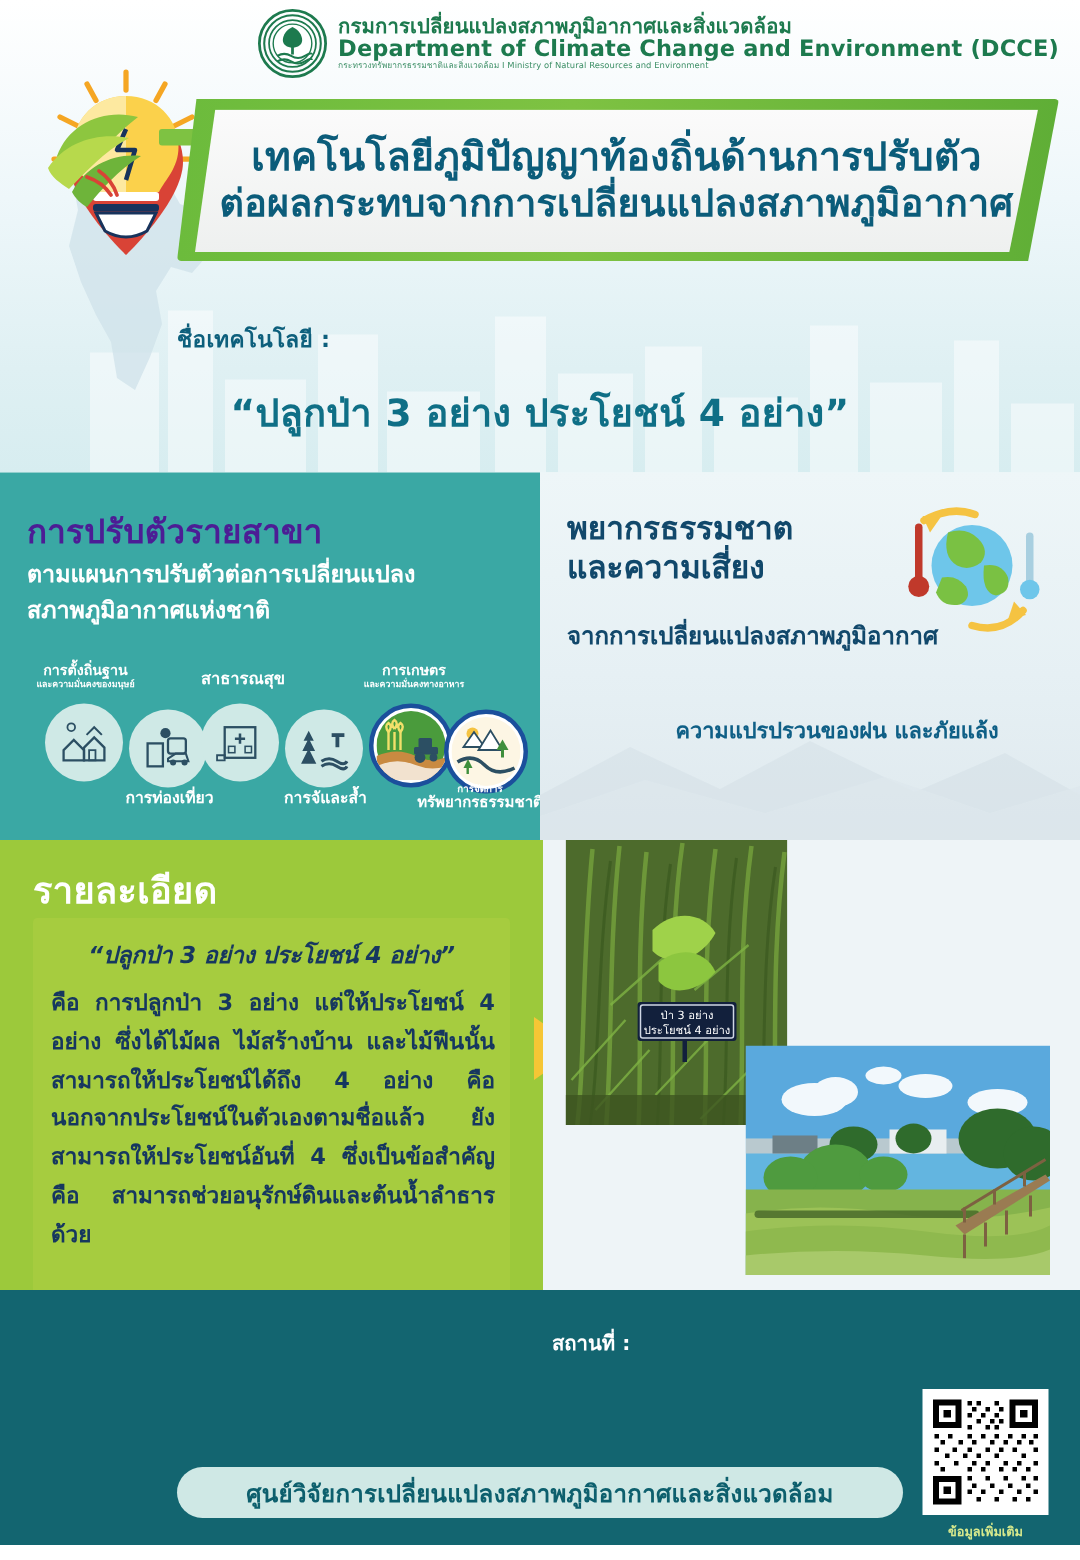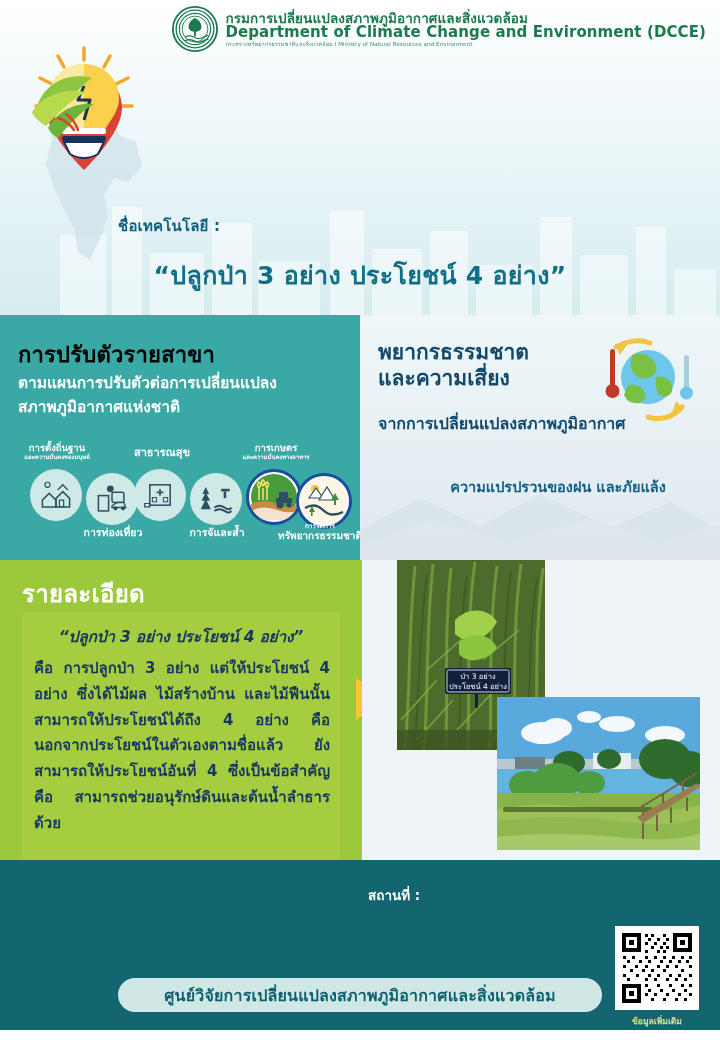--- a/index.html
+++ b/index.html
@@ -66,21 +66,21 @@
     font-size:25px;font-weight:bold;color:#0f6f86;letter-spacing:.3px;
   }
 
   
   .panelL{
     position:absolute;left:0;top:315px;width:360px;height:245px;
     background:#3aa8a4;overflow:hidden;
   }
   .panelL h2{
     margin:0;position:absolute;left:18px;top:22px;
-    font-size:22px;font-weight:bold;color:#000000;letter-spacing:.2px;
+    font-size:22px;font-weight:bold;color:#4c1d95;letter-spacing:.2px;
   }
   .panelL .sub{
     position:absolute;left:18px;top:56px;width:330px;
     font-size:15.5px;font-weight:bold;color:#ffffff;line-height:1.55;
   }
 
   .iconrow{position:absolute;left:0;top:128px;width:360px;height:112px;}
   .ic{position:absolute;width:52px;height:52px;border-radius:50%;
       background:#cfe9e6;display:flex;align-items:center;justify-content:center;}
   .ic.hi{background:#ffffff;border:3px solid #1b4f9c;width:50px;height:50px;}
@@ -137,21 +137,21 @@
     border-top:21px solid transparent;border-bottom:21px solid transparent;
     border-left:30px solid #f6c635;
   }
 
   
   .photoarea{
     position:absolute;left:362px;top:560px;width:358px;height:300px;
     background:#eef4f7;
   }
   .ph{position:absolute;overflow:hidden;}
-  .ph1{left:35px;top:0px;width:148px;height:190px;}
+  .ph1{left:15px;top:0px;width:148px;height:190px;}
   .ph2{left:135px;top:137px;width:203px;height:153px;}
 
   
   .footer{
     position:absolute;left:0;top:860px;width:720px;height:170px;
     background:#136570;
   }
   .loc-label{
     position:absolute;left:368px;top:884px;font-size:13.5px;font-weight:bold;color:#ffffff;
   }
@@ -245,20 +245,28 @@
       <path d="M66 44 L60 58 L72 58 L66 78" stroke="#17335c" stroke-width="3" fill="none" stroke-linejoin="round"></path>
       <path d="M20 62 C28 40 52 30 74 36 C58 48 48 62 34 74 C28 72 22 68 20 62 Z" fill="#8dc63f"></path>
       <path d="M14 70 C26 52 48 46 68 50 C50 60 40 72 28 84 C22 80 16 76 14 70 Z" fill="#b7d94c"></path>
       <path d="M30 86 C40 68 58 60 76 62 C60 72 50 84 40 96 C36 94 32 90 30 86 Z" fill="#6eb43a"></path>
       <g stroke="#d94336" stroke-width="2.5" fill="none" stroke-linecap="round">
         <path d="M40 76 C46 78 52 82 56 88"></path>
         <path d="M48 72 C54 76 58 82 60 88"></path>
       </g>
     </svg>
 
+    <div class="ribbon">
+      <div class="ribbon-tab"></div>
+      <div class="ribbon-green"></div>
+      <div class="ribbon-inner">
+        <div class="t1">เทคโนโลยีภูมิปัญญาท้องถิ่นด้านการปรับตัว</div>
+        <div class="t2">ต่อผลกระทบจากการเปลี่ยนแปลงสภาพภูมิอากาศ</div>
+      </div>
+    </div>
 
     <div class="tech-label">ชื่อเทคโนโลยี :</div>
     <div class="tech-name">“ปลูกป่า 3 อย่าง ประโยชน์ 4 อย่าง”</div>
   </div>
 
   <div class="panelL">
     <h2>การปรับตัวรายสาขา</h2>
     <div class="sub">
       <div>ตามแผนการปรับตัวต่อการเปลี่ยนแปลง</div>
       <div>สภาพภูมิอากาศแห่งชาติ</div>

